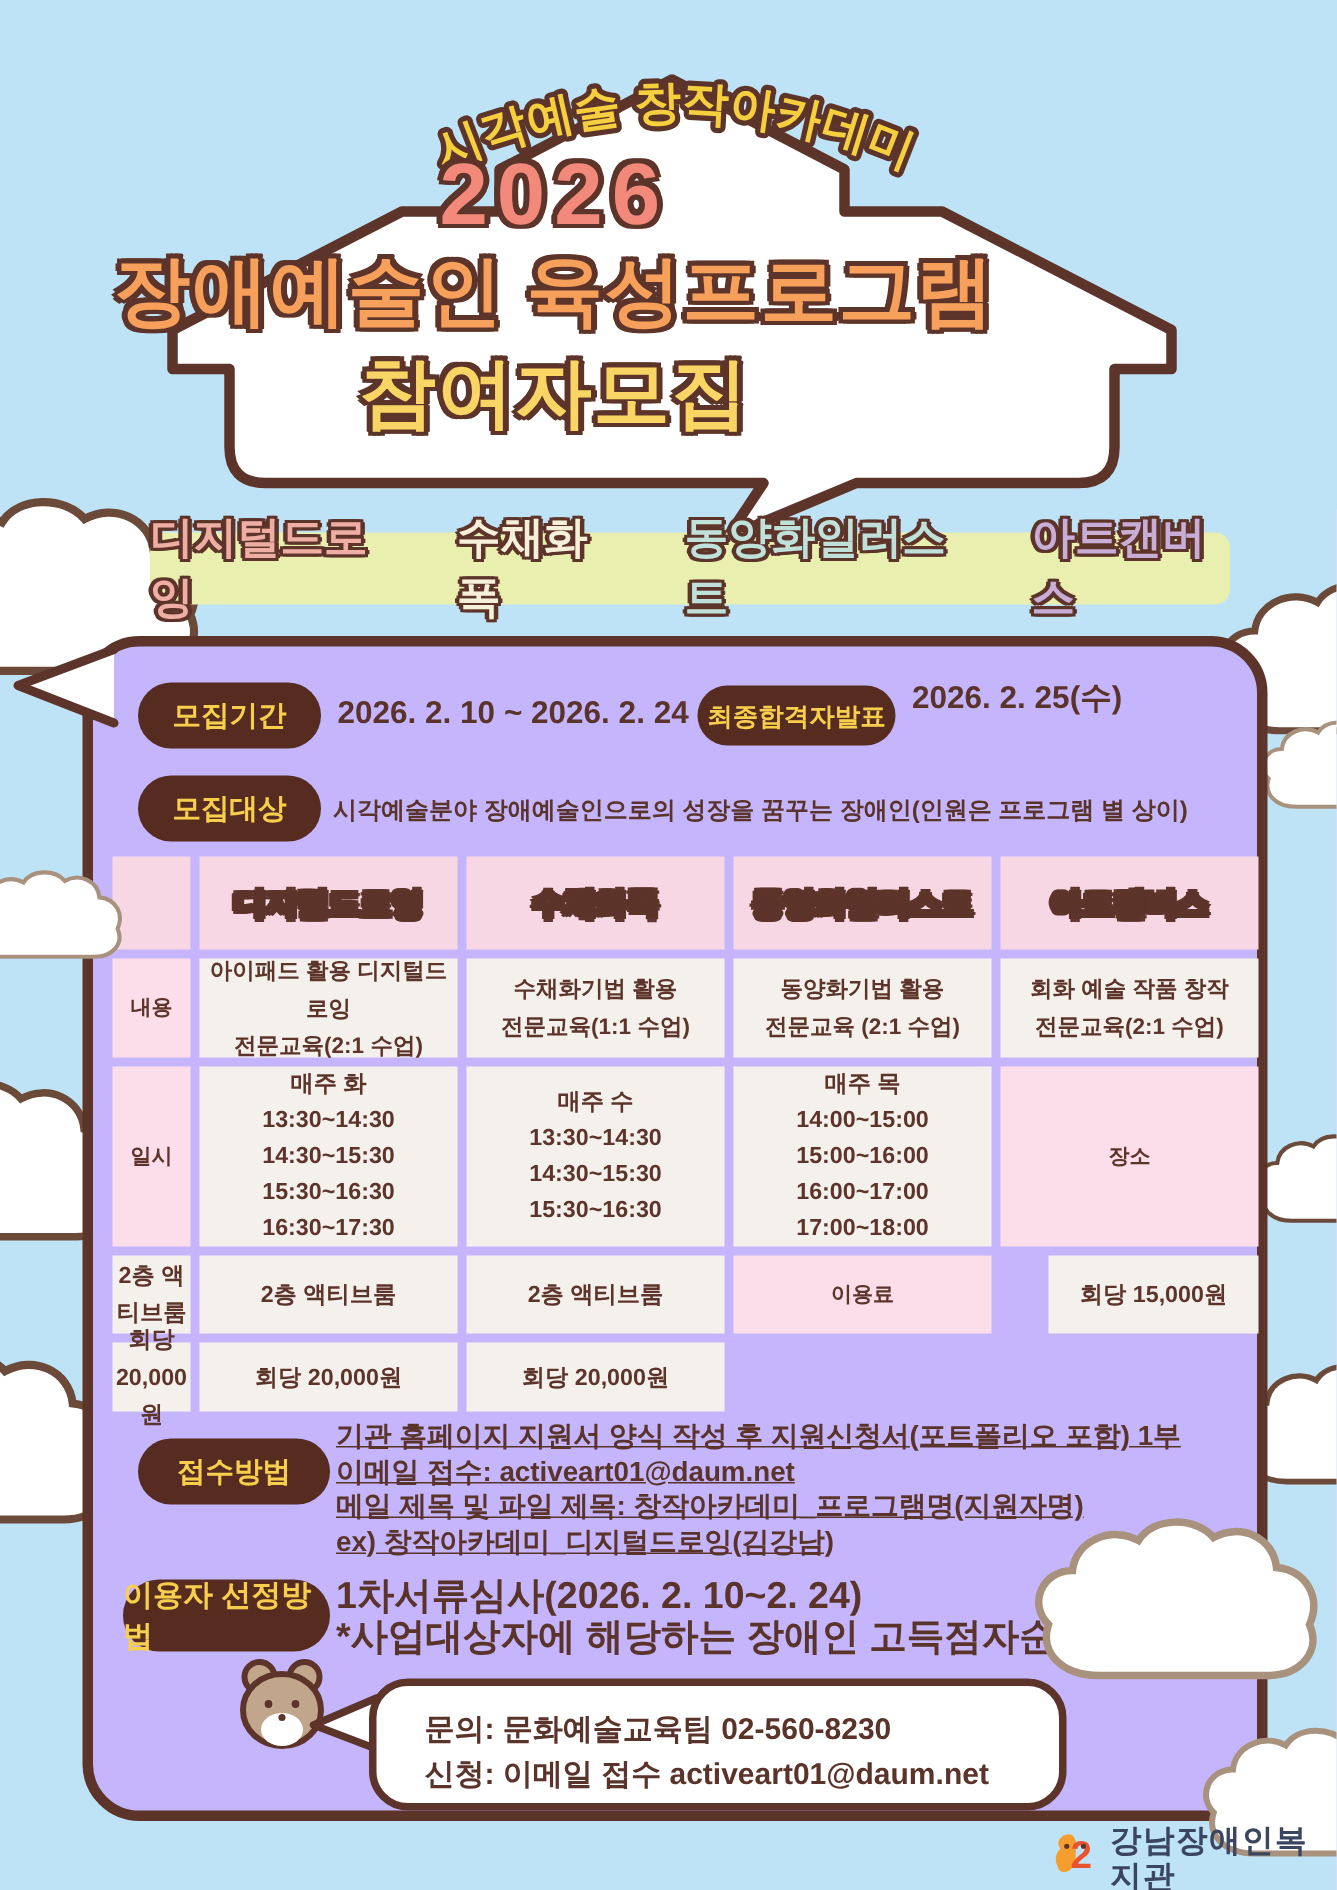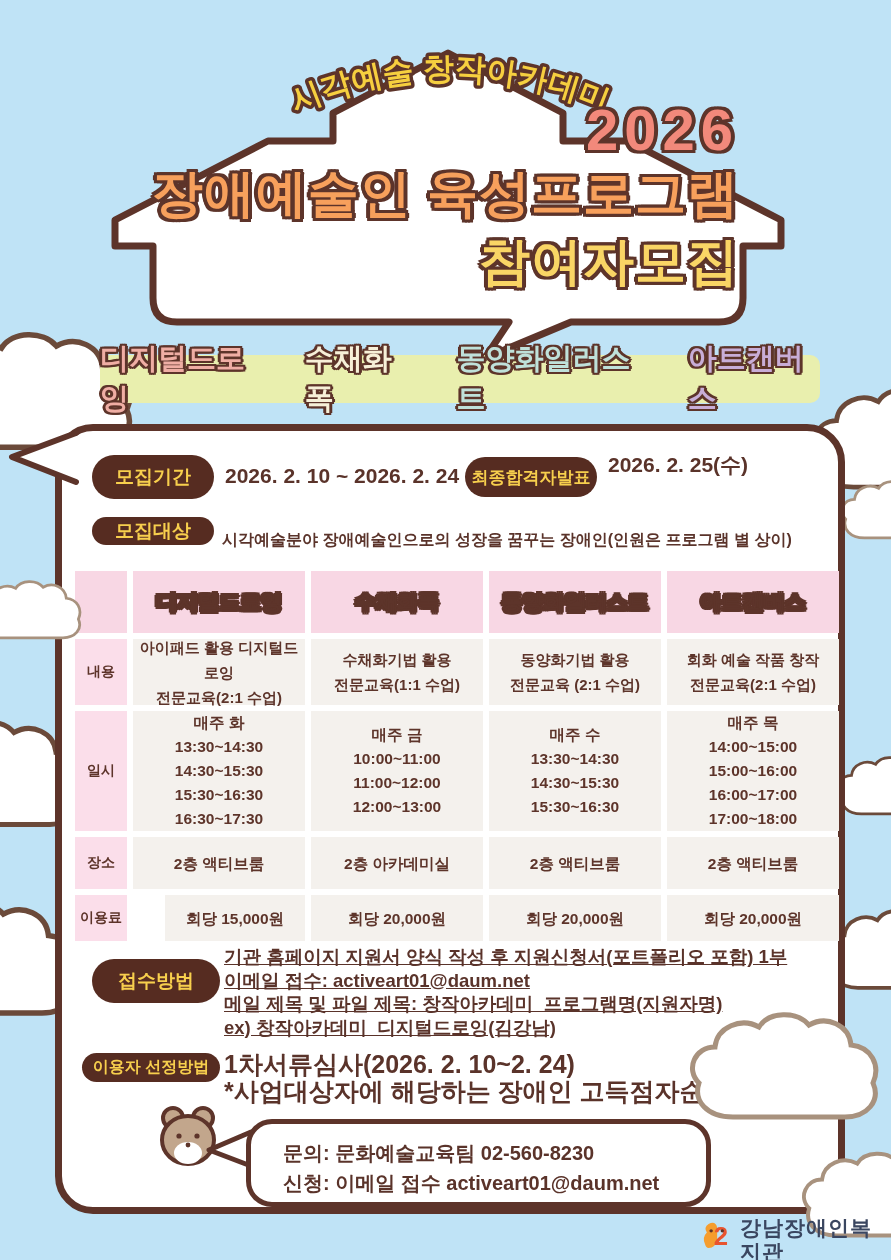--- a/index.html
+++ b/index.html
@@ -17,32 +17,32 @@
   .t-pink{color:#efaea4} .t-cream{color:#f7f0d8} .t-mint{color:#bfe1da} .t-lav{color:#c8add7}
   .h-salmon{color:#f19c8e} .h-yellow{color:#f4cc49} .h-mint{color:#c6e8da} .h-lav{color:#c8b0da}
 
   .cloud { position:absolute; }
   .cloud path { fill:#ffffff; }
   .cloud.dark path { stroke:#6b4a3a; stroke-width:5; }
   .cloud.tan  path { stroke:#a8927e; stroke-width:5; }
   .z1{z-index:1} .z2{z-index:2} .z3{z-index:3} .z4{z-index:4} .z5{z-index:5}
 
   
-  .house-text { left:0; width:739px; text-align:right; z-index:3; letter-spacing:1px; }
+  .house-text { left:0; width:739px; text-align:center; z-index:3; letter-spacing:1px; }
   #year   { top:96px;  font-size:58px; color:#f2897b; letter-spacing:6px; }
   #title1 { top:160px; font-size:51px; color:#f7a05c; }
   #title2 { top:228px; font-size:51px; color:#f9d565; }
 
   
   #banner { left:100px; top:355px; width:720px; height:48px; background:#e9efae;
             border-radius:10px; z-index:2; display:flex; align-items:center;
             justify-content:center; gap:46px; font-size:29px; }
 
   
-  #mainbox { left:55px; top:424px; width:790px; height:790px; background:#ffffff;
+  #mainbox { left:55px; top:424px; width:790px; height:790px; background:#c4b5fd;
              border:7px solid #5d342a; border-radius:38px; z-index:3; }
 
   .pill { position:absolute; background:#562c21; color:#f7cf4d; border-radius:999px;
           display:flex; align-items:center; justify-content:center; z-index:4; }
   .value { position:absolute; color:#5a332a; z-index:4; }
 
   
   #ptable { position:absolute; left:13px; top:140px; display:grid; z-index:4;
             grid-template-columns:52px 172px 172px 172px 172px;
             grid-template-rows:62px 66px 120px 52px 46px; gap:6px; }
@@ -132,21 +132,21 @@
     <div class="pill" style="left:30px; top:24px; width:122px; height:44px; font-size:19px;">
       <span>모집기간</span>
     </div>
     <div class="value" style="left:163px; top:33px; font-size:21px;text-align:center;">2026. 2. 10 ~ 2026. 2. 24</div>
 
     <div class="pill" style="left:403px; top:26px; width:132px; height:40px; font-size:17px;font-family:Liberation Serif, serif;">
       <span>최종합격자발표</span>
     </div>
     <div class="value" style="left:546px; top:20px; font-size:21px;">2026. 2. 25(수)</div>
 
-    <div class="pill" style="left:30px; top:86px; width:122px; height:28px; font-size:19px;font-family:Liberation Mono, monospace;">
+    <div class="pill" style="left:30px; top:86px; width:122px; height:44px; font-size:19px;font-family:Liberation Mono, monospace;">
       <span>모집대상</span>
     </div>
     <div class="value" style="left:160px; top:99px; font-size:16px;">시각예술분야 장애예술인으로의 성장을 꿈꾸는 장애인(인원은 프로그램 별 상이)</div>
 
     <div id="ptable">
       <div class="cell hd"></div>
       <div class="cell hd ol2 h-salmon">디지털드로잉</div>
       <div class="cell hd ol2 h-yellow">수채화폭</div>
       <div class="cell hd ol2 h-mint">동양화일러스트</div>
       <div class="cell hd ol2 h-lav">아트캔버스</div>
@@ -160,56 +160,51 @@
 전문교육 (2:1 수업)</div>
       <div class="cell dat pre">회화 예술 작품 창작
 전문교육(2:1 수업)</div>
 
       <div class="cell lbl">일시</div>
       <div class="cell dat sch pre">매주 화
 13:30~14:30
 14:30~15:30
 15:30~16:30
 16:30~17:30</div>
-      <div class="cell dat sch pre">매주 금
-10:00~11:00
-11:00~12:00
-12:00~13:00</div>
       <div class="cell dat sch pre">매주 수
 13:30~14:30
 14:30~15:30
 15:30~16:30</div>
       <div class="cell dat sch pre">매주 목
 14:00~15:00
 15:00~16:00
 16:00~17:00
 17:00~18:00</div>
 
       <div class="cell lbl">장소</div>
       <div class="cell dat" style="font-size:15.5px;">2층 액티브룸</div>
-      <div class="cell dat" style="font-size:15.5px;">2층 아카데미실</div>
       <div class="cell dat" style="font-size:15.5px;">2층 액티브룸</div>
       <div class="cell dat" style="font-size:15.5px;">2층 액티브룸</div>
 
       <div class="cell lbl">이용료</div>
       <div class="cell dat" style="font-size:15.5px;margin-left:32px;">회당 15,000원</div>
       <div class="cell dat" style="font-size:15.5px;">회당 20,000원</div>
       <div class="cell dat" style="font-size:15.5px;">회당 20,000원</div>
       <div class="cell dat" style="font-size:15.5px;">회당 20,000원</div>
     </div>
 
     <div class="pill" style="left:30px; top:528px; width:128px; height:44px; font-size:19px;">
       <span>접수방법</span>
     </div>
     <div class="freeline pre" style="left:162px; top:514px; font-size:18.5px; line-height:23.5px;text-decoration:underline;">기관 홈페이지 지원서 양식 작성 후 지원신청서(포트폴리오 포함) 1부
 이메일 접수: activeart01@daum.net
 메일 제목 및 파일 제목: 창작아카데미_프로그램명(지원자명)
 ex) 창작아카데미_디지털드로잉(김강남)</div>
 
-    <div class="pill" style="left:20px; top:622px; width:138px; height:29px; font-size:16px;text-align:right;">
+    <div class="pill" style="left:20px; top:622px; width:138px; height:48px; font-size:20px;">
       <span>이용자 선정방법</span>
     </div>
     <div class="freeline pre" style="left:162px; top:620px; font-size:25px; line-height:27px;">1차서류심사(2026. 2. 10~2. 24)
 *사업대상자에 해당하는 장애인 고득점자순으로 선정</div>
 
     <svg class="abs z4" style="left:97px; top:672px; width:58px; height:64px;" viewBox="0 0 58 64">
       <circle cx="14" cy="15" r="10" fill="#c2a68c" stroke="#5d342a" stroke-width="4"></circle>
       <circle cx="44" cy="15" r="10" fill="#c2a68c" stroke="#5d342a" stroke-width="4"></circle>
       <ellipse cx="29" cy="37" rx="26" ry="24" fill="#c2a68c" stroke="#5d342a" stroke-width="4"></ellipse>
       <ellipse cx="29" cy="50" rx="14" ry="11" fill="#ffffff"></ellipse>

